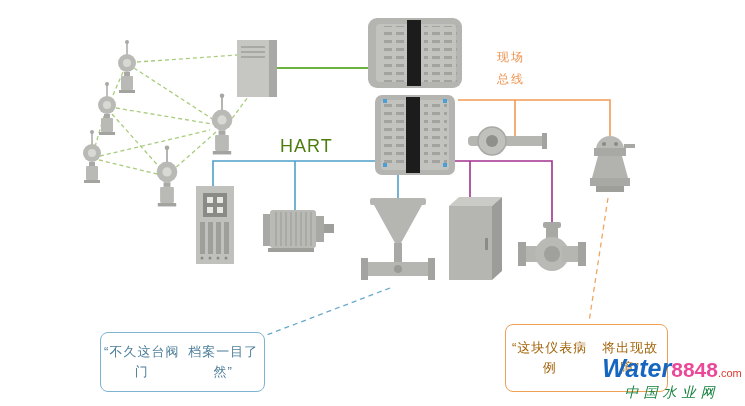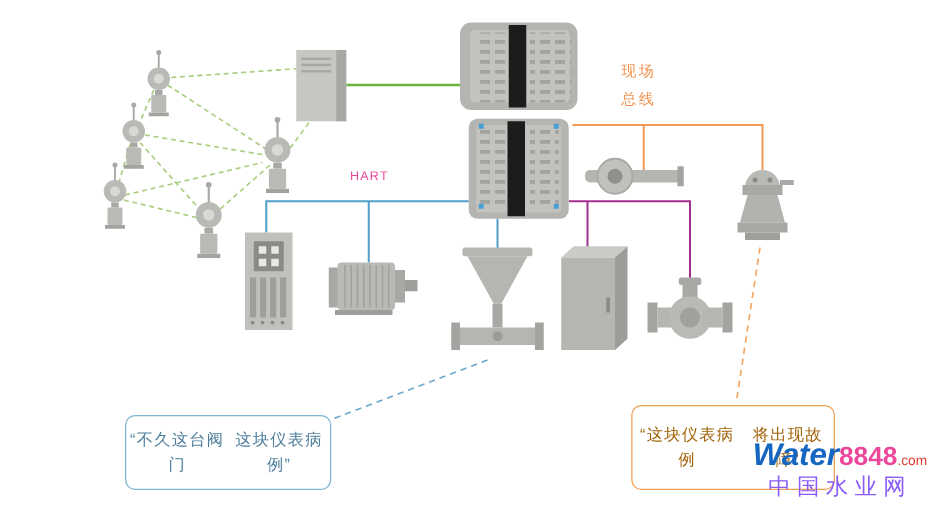--- a/index.html
+++ b/index.html
@@ -2,34 +2,34 @@
 <html><head>
 <meta charset="utf-8">
 <style>
   html,body{margin:0;padding:0;background:#ffffff;}
   .stage{
     position:relative;width:745px;height:406px;background:#ffffff;overflow:hidden;
     font-family:"Liberation Sans","DejaVu Sans",sans-serif;
   }
   .stage svg{position:absolute;left:0;top:0;}
   .label{position:absolute;}
-  .label-hart{left:280px;top:136px;font-size:10px;color:#ec4899;letter-spacing:1px;}
+  .label-hart{left:280px;top:136px;font-size:18px;color:#4d7c0f;letter-spacing:1px;}
   .label-fieldbus{left:497px;top:46px;font-size:12px;color:#f0924e;line-height:22px;letter-spacing:2px;}
   .callout{
     position:absolute;border-radius:8px;background:#ffffff;
     display:flex;flex-direction:row;justify-content:center;align-items:center;
     font-size:13px;line-height:20px;text-align:center;letter-spacing:1px;
   }
   .callout-left{left:100px;top:332px;width:163px;height:58px;border:1.5px solid #7db3d0;color:#4e7f9b;}
   .callout-right{left:505px;top:324px;width:161px;height:66px;border:1.5px solid #f0a055;color:#a16207;}
   .watermark{position:absolute;right:3px;bottom:6px;width:140px;text-align:center;line-height:1.1;}
   .wm-brand{font-size:25px;font-weight:bold;color:#1566c0;font-style:italic;}
   .wm-num{font-size:21px;font-weight:bold;color:#ec4899;}
   .wm-tld{font-size:11px;font-weight:normal;color:#e0392e;}
-  .wm-site{font-size:18px;color:#8b5cf6;letter-spacing:5px;margin-top:2px;}
+  .wm-site{font-size:14px;color:#15803d;letter-spacing:5px;margin-top:2px;font-style:italic;}
 </style>
 </head>
 <body>
 
 <div class="stage">
 
   <svg width="745" height="406" viewBox="0 0 745 406">
     <defs>
       <pattern id="slots" width="12" height="8" patternUnits="userSpaceOnUse">
         <rect width="8" height="3" fill="#a2a29e"></rect>
@@ -198,21 +198,21 @@
 
   <div class="label label-hart">HART</div>
 
   <div class="label label-fieldbus">
     <div>现场</div>
     <div>总线</div>
   </div>
 
   <div class="callout callout-left">
     <div>“不久这台阀门</div>
-    <div>这块仪表病例”</div>
+    <div>档案一目了然”</div>
   </div>
 
   <div class="callout callout-right">
     <div>“这块仪表病例</div>
     <div>将出现故障”</div>
   </div>
 
   <div class="watermark">
     <div>
       <span class="wm-brand">Water</span><span class="wm-num">8848</span><span class="wm-tld">.com</span>

